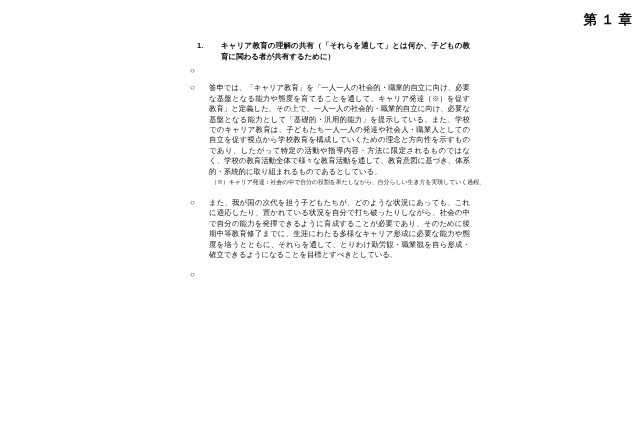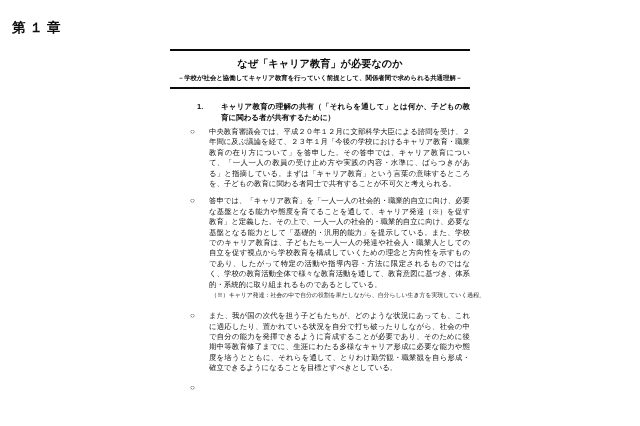--- a/index.html
+++ b/index.html
@@ -16,22 +16,22 @@
     -webkit-font-smoothing: antialiased;
   }
   .page {
     width: 640px;
     height: 426px;
     position: relative;
     box-sizing: border-box;
     padding-top: 8px;
   }
   .chapter-title {
-    margin: 12px;
-    text-align: left;
+    margin: 4px;
+    text-align: right;
     font-family: "Liberation Sans", "DejaVu Sans", sans-serif;
     font-weight: bold;
     font-size: 13.5px;
     line-height: 16px;
     letter-spacing: 4px;
     color: #0d0d0d;
   }
   .rulebox {
     width: 300px;
     margin: 13px auto 0 auto;
@@ -115,35 +115,30 @@
     margin-top: 9px;
   }
 </style>
 </head>
 <body>
 
 <div class="page">
 
   <h1 class="chapter-title">第１章</h1>
 
-  <div class="rulebox">
-    <div class="box-heading">なぜ「キャリア教育」が必要なのか</div>
-    <div class="box-subheading">－学校が社会と協働してキャリア教育を行っていく前提として、関係者間で求められる共通理解－</div>
-  </div>
 
   <div class="main">
 
     <div class="sec-heading">
       <span class="sec-num">1.</span>
       <span class="sec-text">キャリア教育の理解の共有（「それらを通して」とは何か、子どもの教育に関わる者が共有するために）</span>
     </div>
 
     <div class="para first">
       <span class="marker">○</span>
-      <span class="ptext">中央教育審議会では、平成２０年１２月に文部科学大臣による諮問を受け、２年間に及ぶ議論を経て、２３年１月「今後の学校におけるキャリア教育・職業教育の在り方について」を答申した。その答申では、キャリア教育について、「一人一人の教員の受け止め方や実践の内容・水準に、ばらつきがある」と指摘している。まずは「キャリア教育」という言葉の意味するところを、子どもの教育に関わる者同士で共有することが不可欠と考えられる。</span>
     </div>
 
     <div class="para">
       <span class="marker">○</span>
       <span class="ptext">答申では、「キャリア教育」を「一人一人の社会的・職業的自立に向け、必要な基盤となる能力や態度を育てることを通して、キャリア発達（※）を促す教育」と定義した。その上で、一人一人の社会的・職業的自立に向け、必要な基盤となる能力として「基礎的・汎用的能力」を提示している。また、学校でのキャリア教育は、子どもたち一人一人の発達や社会人・職業人としての自立を促す視点から学校教育を構成していくための理念と方向性を示すものであり、したがって特定の活動や指導内容・方法に限定されるものではなく、学校の教育活動全体で様々な教育活動を通して、教育意図に基づき、体系的・系統的に取り組まれるものであるとしている。</span>
     </div>
 
     <div class="footnote">（※）キャリア発達：社会の中で自分の役割を果たしながら、自分らしい生き方を実現していく過程。</div>
 
     <div class="para after-note">

